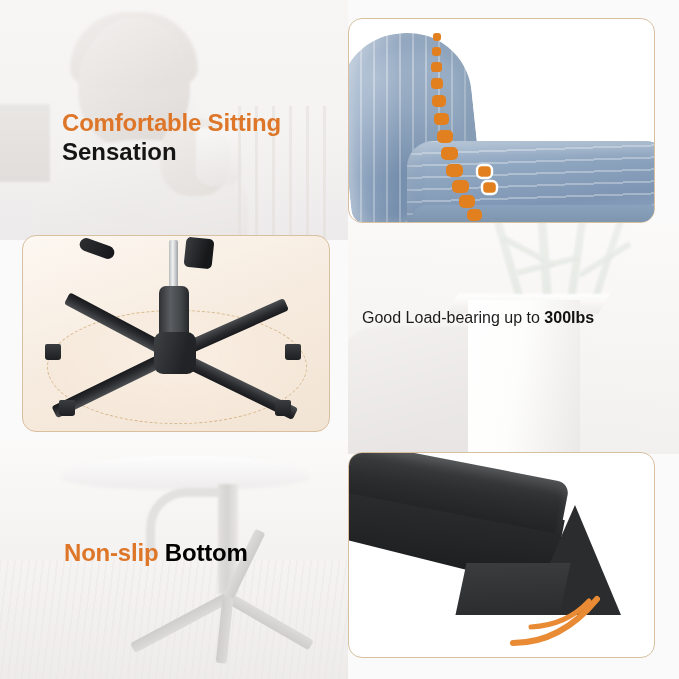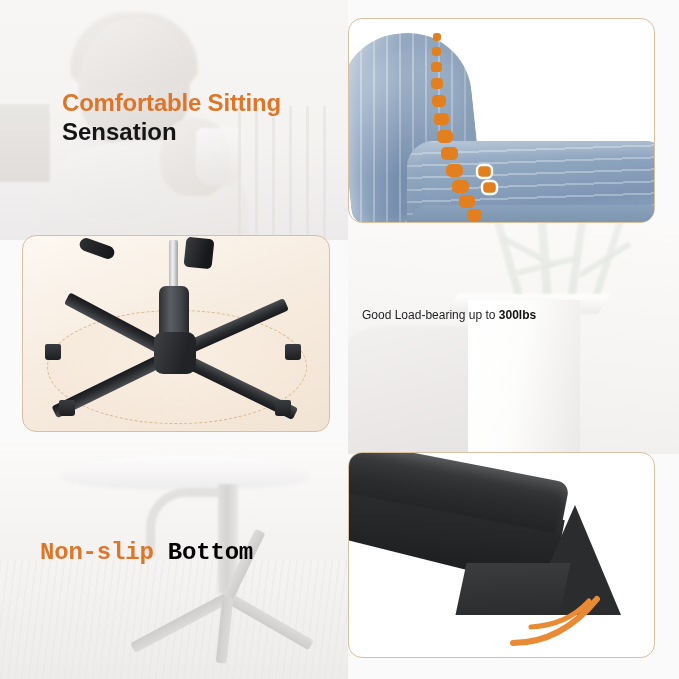--- a/index.html
+++ b/index.html
@@ -250,29 +250,29 @@
   .txt{position:absolute;}
   .h1{
     font-size:24px;font-weight:bold;line-height:1.22;
     letter-spacing:-.2px;white-space:nowrap;
   }
   .h2{
     font-size:24px;font-weight:bold;line-height:1.22;
     color:#151515;white-space:nowrap;
   }
   .sub{
-    font-size:12px;color:#1d1d1d;line-height:1.3;
+    font-size:16px;color:#1d1d1d;line-height:1.3;
     white-space:nowrap;margin-top:5px;
   }
   .sub b{font-weight:bold;color:#111;}
   .accent{color:#de7629;}
 
-  #txt-comfort{left:62px;top:88px;}
+  #txt-comfort{left:62px;top:108px;}
   #txt-sturdy{left:362px;top:303px;}
-  #txt-nonslip{left:40px;top:538px;font-family:Liberation Mono, monospace;}
+  #txt-nonslip{left:64px;top:538px;}
 </style>
 </head>
 <body>
 
 <div id="stage">
 
   <div class="bg-photo" id="bg-woman">
     <div class="hair"></div>
     <div class="head"></div>
     <div class="body"></div>

